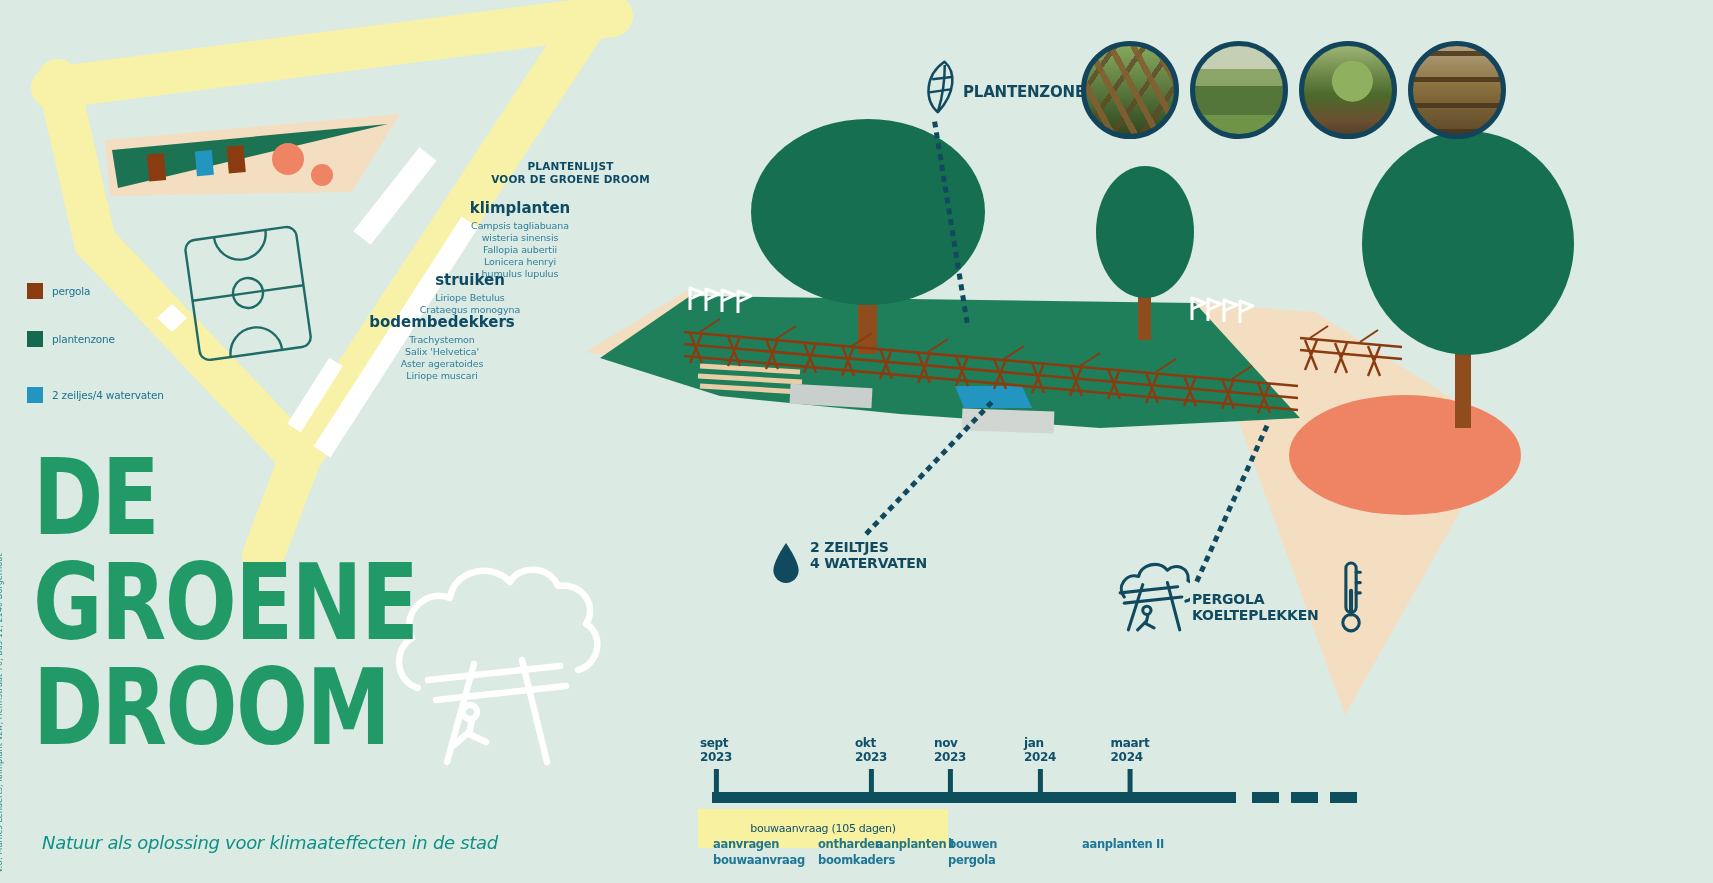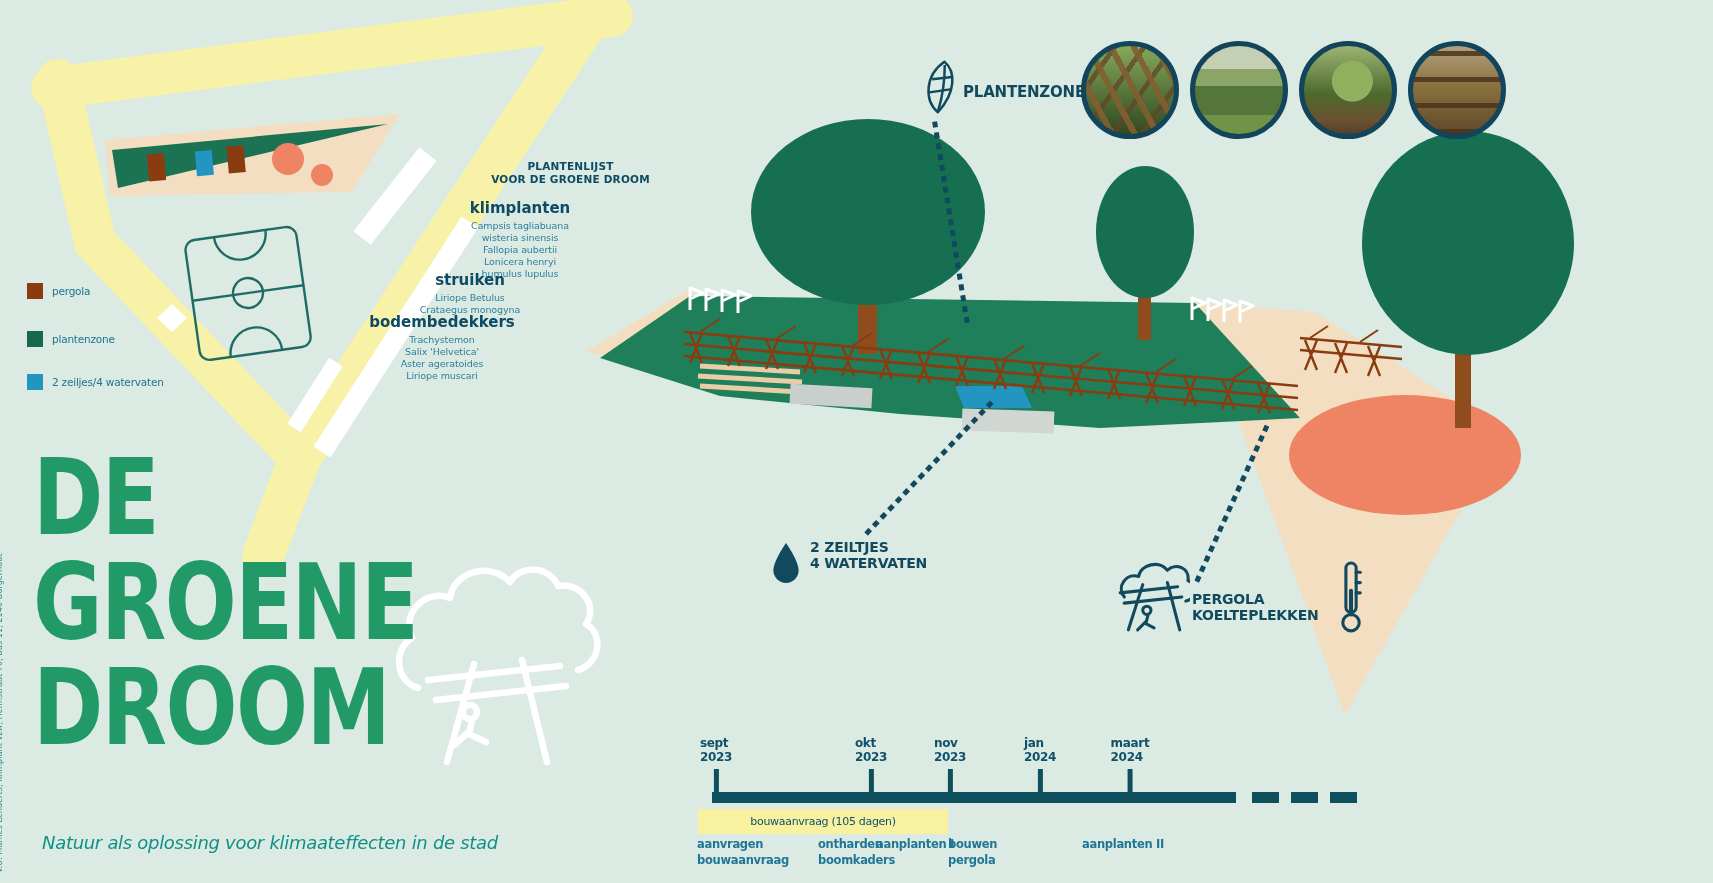--- a/index.html
+++ b/index.html
@@ -59,21 +59,21 @@
   .ph4{left:1408px;background:
     repeating-linear-gradient(0deg, rgba(73,52,26,.85) 0 5px, rgba(73,52,26,0) 5px 26px),
     linear-gradient(#b3a27f,#8a713f 45%,#5f4a2a);}
 
   
   .tl-tick{position:absolute;top:736px;transform:translateX(-50%);text-align:left;z-index:3;}
   .tl-tick .m,.tl-tick .y{font-size:12px;font-weight:bold;color:#11506b;line-height:1.18;letter-spacing:-0.3px;}
   .tl-tick .mark{width:5px;height:24px;background:#0d4f5c;margin:5px auto 0;}
   .tl-axis{position:absolute;left:712px;top:792px;width:524px;height:11px;background:#0d4f5c;z-index:2;}
   .tl-dash{position:absolute;top:792px;width:27px;height:11px;background:#0d4f5c;z-index:2;}
-  .tl-bar{position:absolute;left:698px;top:809px;width:250px;height:25px;background:#f8f1a0;z-index:2;
+  .tl-bar{position:absolute;left:698px;top:809px;width:250px;height:39px;background:#f8f1a0;z-index:2;
     display:flex;align-items:center;justify-content:center;}
   .tl-bar span{font-size:11px;color:#11506b;letter-spacing:-0.3px;font-weight:500;}
   .tl-phase{position:absolute;top:837px;z-index:3;font-size:11.5px;font-weight:600;color:#1f7697;
     line-height:1.35;letter-spacing:-0.3px;}
 </style>
 </head>
 <body>
 
 <div class="poster">
 
@@ -212,21 +212,21 @@
   </svg>
 
   <div class="legend-item abs" style="left:27px;top:283px;">
     <div class="sw sw-brown"></div>
     <div class="tx">pergola</div>
   </div>
   <div class="legend-item abs" style="left:27px;top:331px;">
     <div class="sw sw-green"></div>
     <div class="tx">plantenzone</div>
   </div>
-  <div class="legend-item abs" style="left:27px;top:374px;">
+  <div class="legend-item abs" style="left:27px;top:387px;">
     <div class="sw sw-blue"></div>
     <div class="tx">2 zeiljes/4 watervaten</div>
   </div>
 
   <div class="pl-block" style="left:478px;top:160px;width:185px;">
     <div class="pl-title">PLANTENLIJST</div>
     <div class="pl-title">VOOR DE GROENE DROOM</div>
   </div>
   <div class="pl-block" style="left:420px;top:199px;width:200px;">
     <div class="pl-head">klimplanten</div>
@@ -337,21 +337,21 @@
 
   <div class="tl-axis"></div>
   <div class="tl-dash" style="left:1252px;"></div>
   <div class="tl-dash" style="left:1291px;"></div>
   <div class="tl-dash" style="left:1330px;"></div>
 
   <div class="tl-bar">
     <span>bouwaanvraag (105 dagen)</span>
   </div>
 
-  <div class="tl-phase" style="left:697px;">
+  <div class="tl-phase" style="left:713px;">
     <div>aanvragen</div>
     <div>bouwaanvraag</div>
   </div>
   <div class="tl-phase" style="left:818px;">
     <div>ontharden</div>
     <div>boomkaders</div>
   </div>
   <div class="tl-phase" style="left:876px;">
     <div>aanplanten I</div>
     <div></div>

